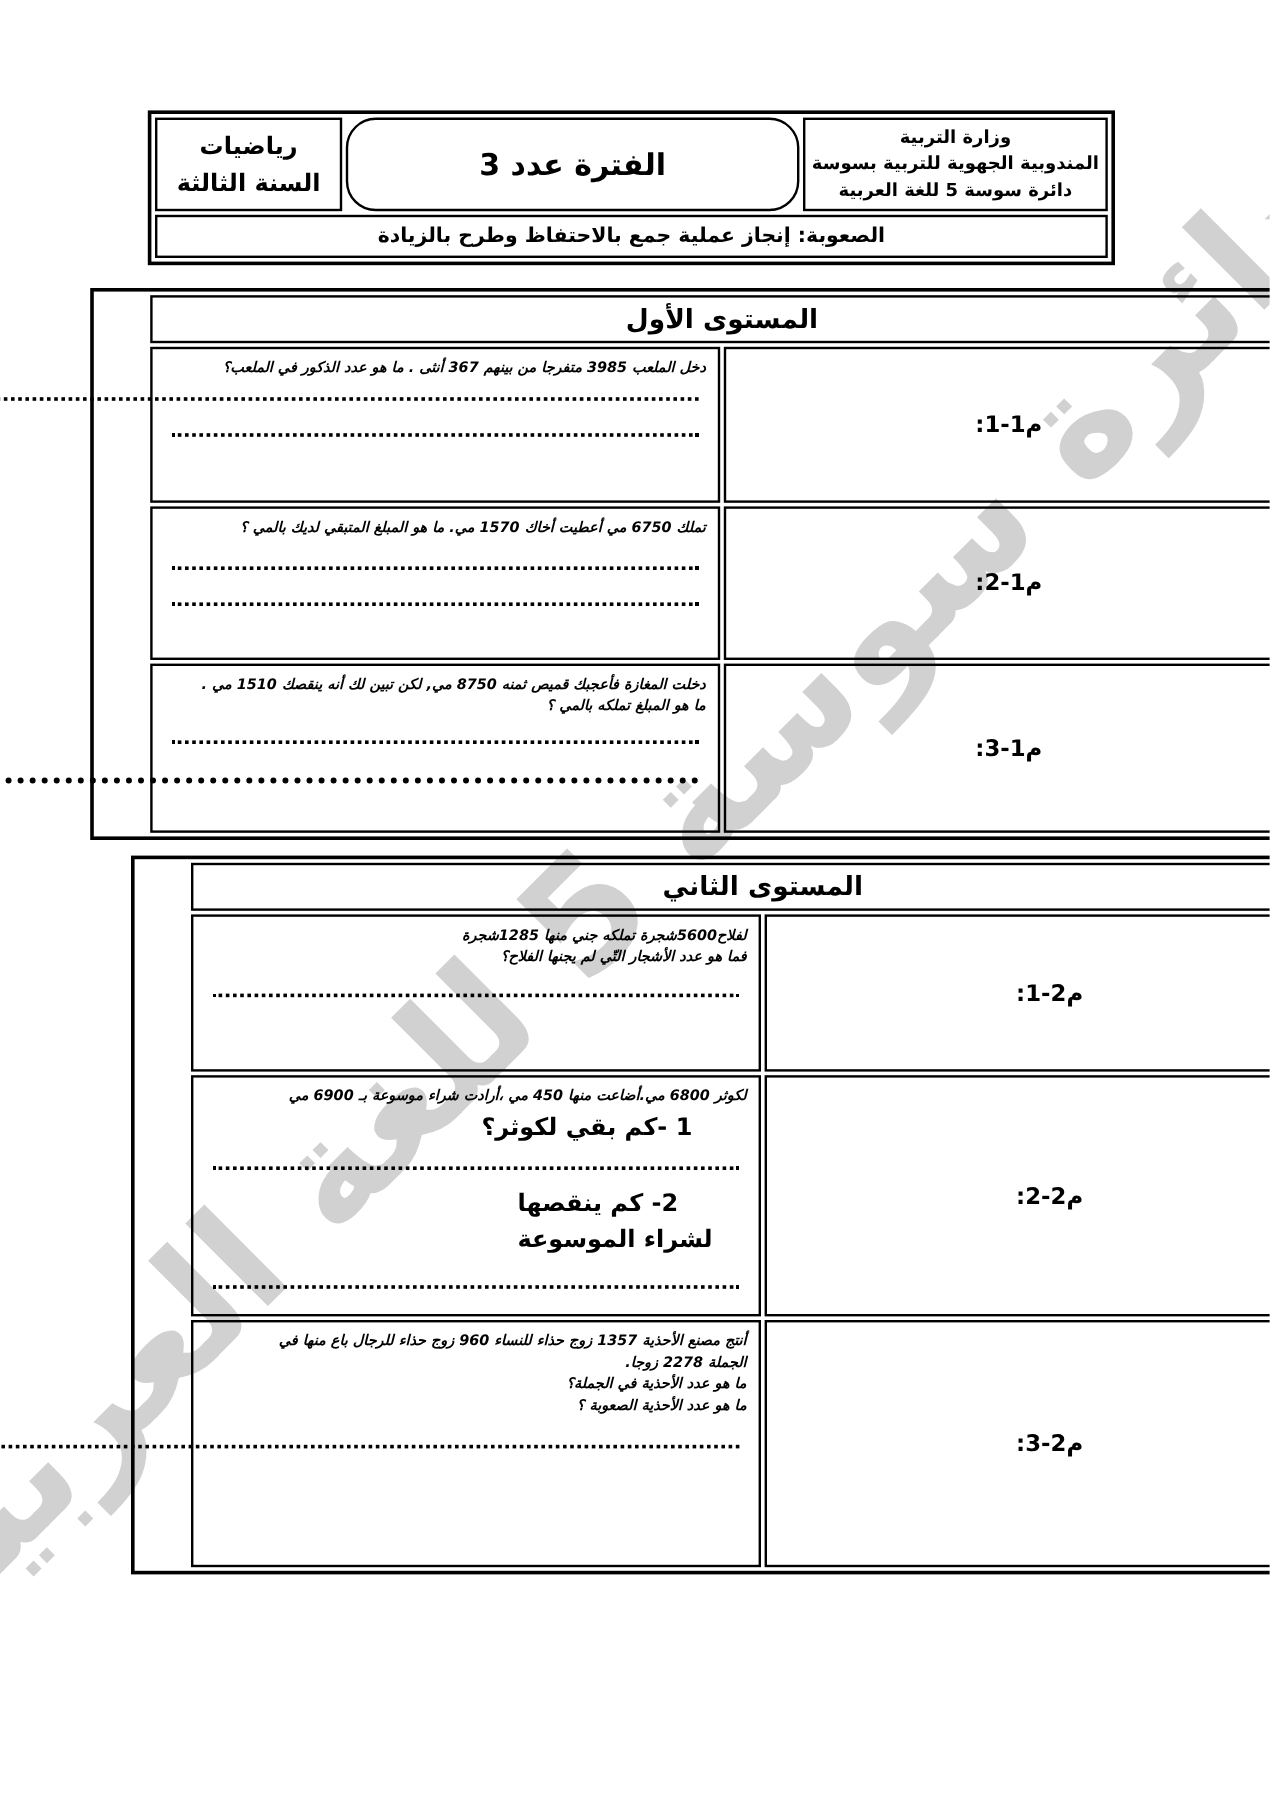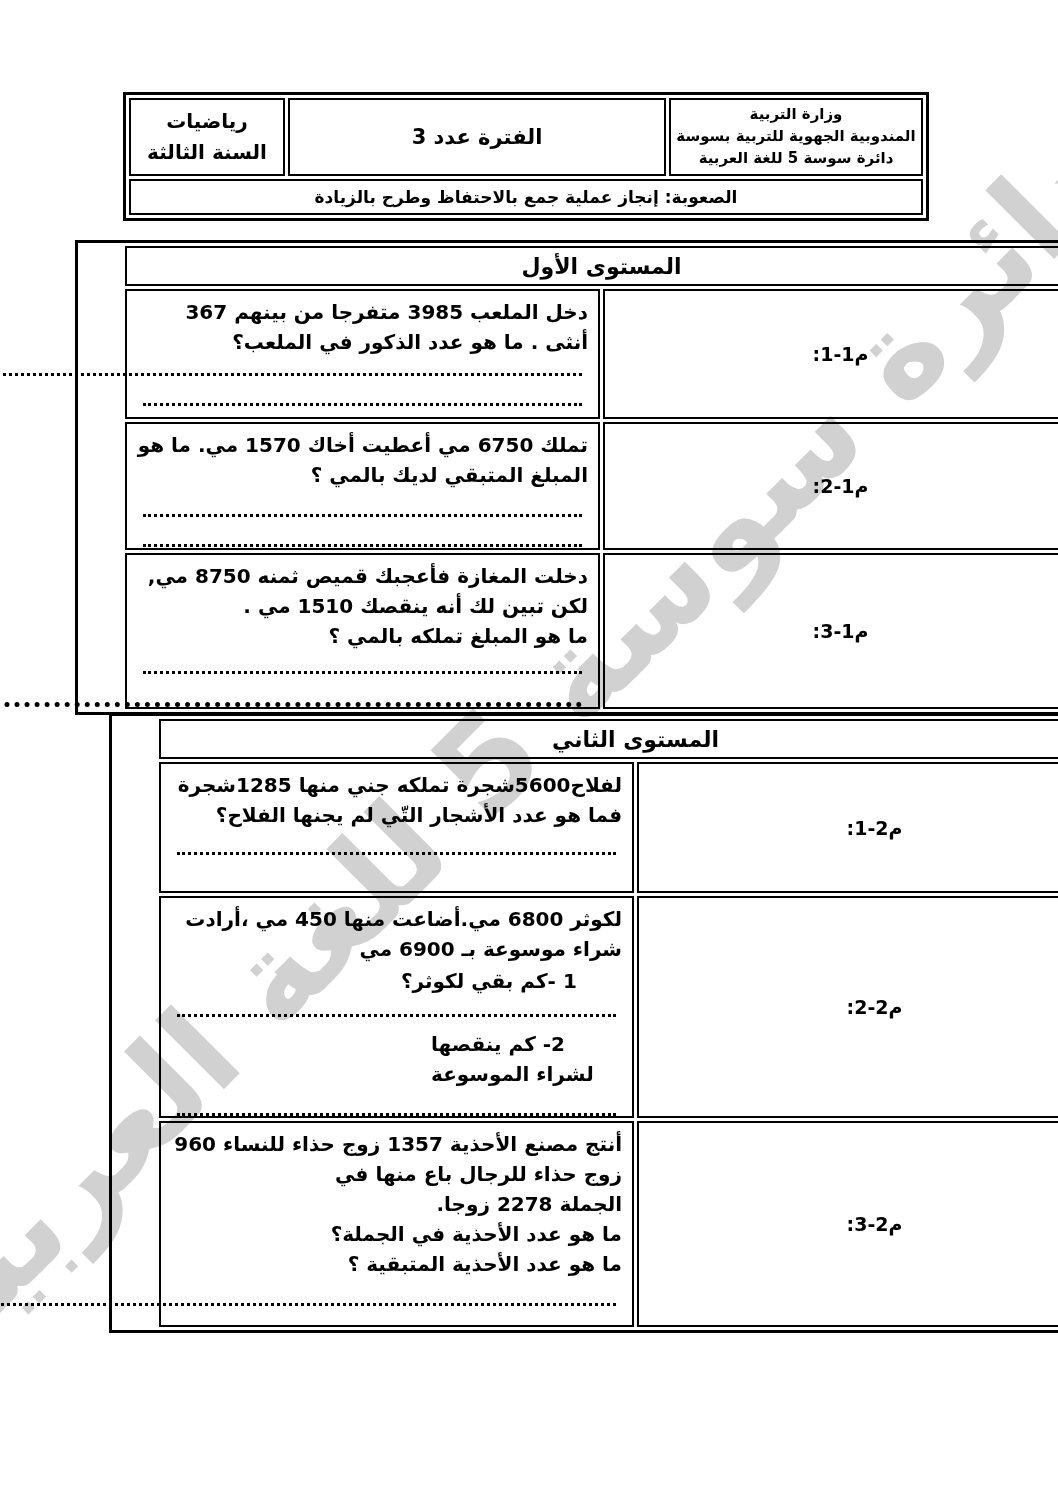--- a/index.html
+++ b/index.html
@@ -36,32 +36,32 @@
     border:3px solid #000;
     background:transparent;
     table-layout:fixed;
   }
   td{border:2px solid #000;background:transparent;}
 
   
   .htable{position:absolute;left:123px;top:92px;width:790px;}
   .htable td{vertical-align:middle;text-align:center;}
   .h-min{width:248px;font-size:15px;line-height:1.45;height:72px;margin-top:32px;}
-  .h-period{width:372px;font-size:21px;}
+  .h-period{width:372px;font-size:25px;border-radius:25px;}
   .h-subj{width:150px;font-size:20px;line-height:1.55;}
   .h-diff{height:30px;font-size:17px;}
 
   
   .stable{position:absolute;left:75px;width:1009px;padding-left:44px;}
   #sec1{top:240px;}
   #sec2{top:713px;margin-left:34px;}
   .stitle{height:34px;text-align:center;vertical-align:middle;font-size:22px;}
   .lbl{width:78px;text-align:center;vertical-align:middle;font-size:19px;}
   .cnt{vertical-align:top;padding:6px 10px 0 10px;}
-  .ptext{font-size:20px;line-height:1.5;}
+  .ptext{font-size:12px;line-height:1.5;font-style:italic;}
   .dots{border-bottom:3px dotted #000;height:0;margin-left:6px;margin-right:6px;}
   .dots-big{border-bottom:5px dotted #000;}
   .qline{font-size:20px;line-height:1.5;text-align:left;}
 </style>
 </head>
 <body>
 
 <div class="page">
 
   <div class="watermark">دائرة سوسة 5 للغة العربية</div>
@@ -143,21 +143,21 @@
           <div class="qline" style="margin-left:260px;margin-top:12px">2- كم ينقصها لشراء الموسوعة</div>
           <div class="dots" style="margin-top:24px"></div>
         </td>
       </tr>
       <tr>
         <td class="lbl" style="height:200px">م2-3:</td>
         <td class="cnt">
           <div class="ptext">أنتج مصنع الأحذية 1357 زوج حذاء للنساء 960 زوج حذاء للرجال باع منها في</div>
           <div class="ptext">الجملة 2278 زوجا.</div>
           <div class="ptext">ما هو عدد الأحذية في الجملة؟</div>
-          <div class="ptext">ما هو عدد الأحذية المتبقية ؟</div>
+          <div class="ptext">ما هو عدد الأحذية الصعوبة ؟</div>
           <div class="dots" style="width:728px;margin-top:24px"></div>
         </td>
       </tr>
     </tbody>
       </table>
 
   </div>
 </div>
 
 </body></html>

